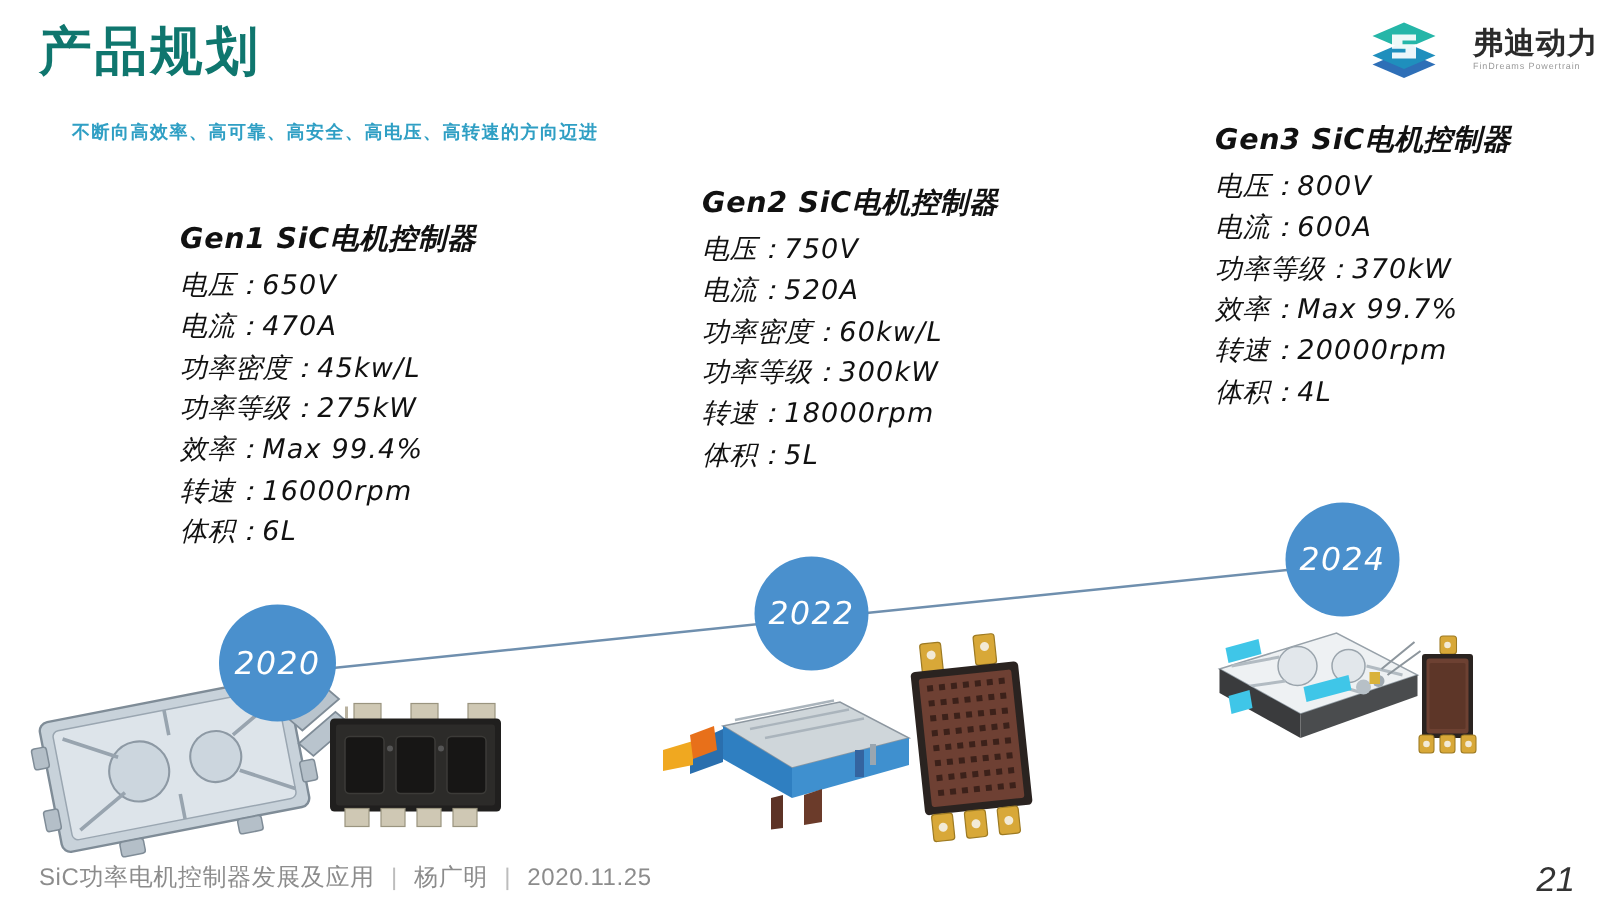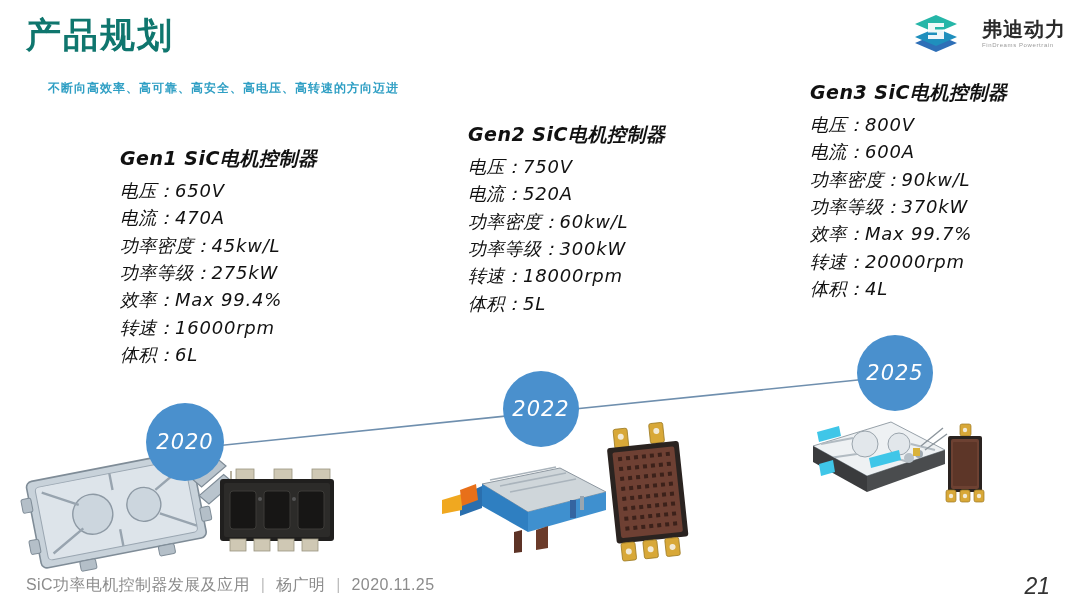--- a/index.html
+++ b/index.html
@@ -364,30 +364,29 @@
     <div class="spec-line"><span>功率密度：</span><span class="val">60kw/L</span></div>
     <div class="spec-line"><span>功率等级：</span><span class="val">300kW</span></div>
     <div class="spec-line"><span>转速：</span><span class="val">18000rpm</span></div>
     <div class="spec-line"><span>体积：</span><span class="val">5L</span></div>
   </div>
 
   <div class="spec-block" id="gen3-block">
     <div class="spec-head">Gen3 SiC电机控制器</div>
     <div class="spec-line"><span>电压：</span><span class="val">800V</span></div>
     <div class="spec-line"><span>电流：</span><span class="val">600A</span></div>
-    <div class="spec-line"><span>功率密度：</span><span class="val">90kw/L</span></div>
     <div class="spec-line"><span>功率等级：</span><span class="val">370kW</span></div>
     <div class="spec-line"><span>效率：</span><span class="val">Max 99.7%</span></div>
     <div class="spec-line"><span>转速：</span><span class="val">20000rpm</span></div>
     <div class="spec-line"><span>体积：</span><span class="val">4L</span></div>
   </div>
 
   <div class="year-bubble" id="bubble-2020">2020</div>
   <div class="year-bubble" id="bubble-2022">2022</div>
-  <div class="year-bubble" id="bubble-2025">2025</div>
+  <div class="year-bubble" id="bubble-2025">2024</div>
 
   <div id="footer-text">
     <span>SiC功率电机控制器发展及应用</span>
     <span class="sep">|</span>
     <span>杨广明</span>
     <span class="sep">|</span>
     <span>2020.11.25</span>
   </div>
   <div id="page-number">21</div>
 

